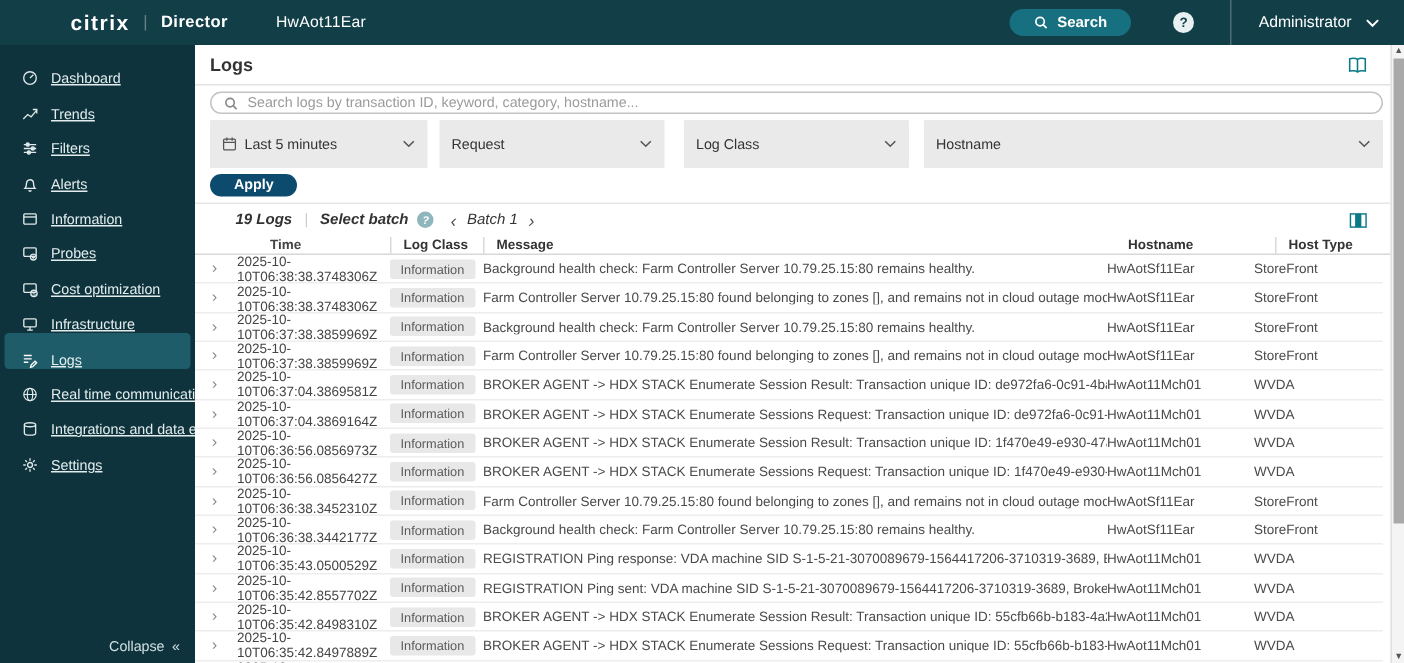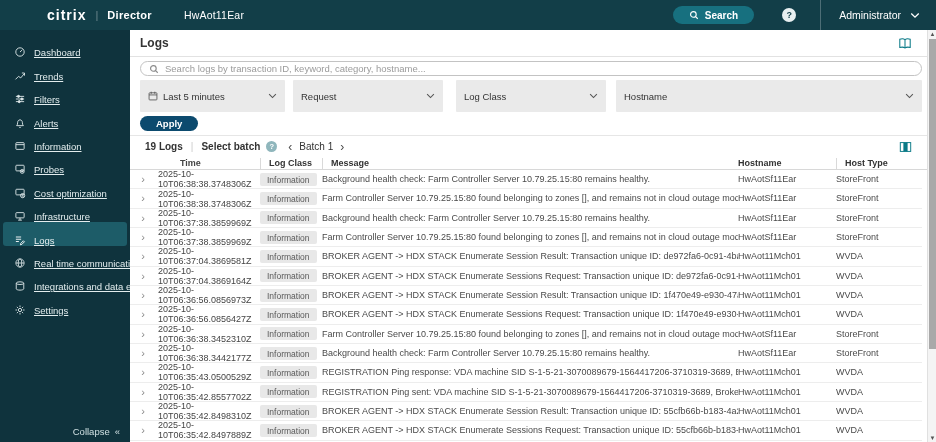--- a/index.html
+++ b/index.html
@@ -40,29 +40,29 @@
   .filters { display:flex; margin-top:4px; }
   .dropdown { height:15px; background:#eaeaea; display:flex; align-items:center; padding:16px 8px; font-size:9.5px; color:#333; cursor:pointer; border-radius:1px; gap:5px; }
   .dd-label { flex:1; white-space:nowrap; }
   .f1 { width:145px; margin-right:8px; }
   .f2 { width:150px; margin-right:13px; }
   .f3 { width:150px; margin-right:10px; }
   .f4 { flex:1; }
   .apply-btn { margin:4px 0 4px 0; height:15px; padding:0 16px; background:#0c4a6e; color:#fff; border:none; border-radius:8px; font-size:9.5px; font-weight:bold; cursor:pointer; font-family:"Liberation Sans", sans-serif; }
   .hr { border-top:1px solid #e6e6e6; flex-shrink:0; }
 
-  .toolbar { height:21px; display:flex; align-items:center; padding:0 24px 0 15px; font-size:10px; font-weight:bold; color:#333; flex-shrink:0; }
+  .toolbar { height:21px; display:flex; align-items:center; padding:0 24px 0 27px; font-size:10px; font-weight:bold; color:#333; flex-shrink:0;font-style:italic; }
   .tb-pipe { color:#ccc; margin:0 8px; font-weight:normal; }
   .info-circle { width:11px; height:11px; border-radius:50%; background:#8fb6bc; color:#fff; font-size:7.5px; font-weight:bold; display:inline-flex; align-items:center; justify-content:center; margin:0 8px 0 6px; cursor:pointer; }
   .batch-chev { font-weight:normal; color:#4a4a4a; font-size:12px; cursor:pointer; padding:0 3px; }
   .batch-name { font-weight:normal; color:#333; margin:0 4px; }
   .toolbar .hdr-icon { margin-left:auto; }
 
   
-  .thead { display:flex; align-items:center; height:13px; font-size:9px; font-weight:bold; color:#333; border-bottom:1px solid #d8d8d8; padding-right:14px; flex-shrink:0; }
+  .thead { display:flex; align-items:center; height:13px; font-size:9px; font-weight:bold; color:#333; border-bottom:1px solid #d8d8d8; flex-shrink:0; }
   .rows { flex:1; overflow:hidden; padding-right:14px; }
   .trow { display:flex; align-items:center; height:19.33px; border-bottom:1px solid #ededed; font-size:9px; color:#4a4a4a; cursor:default; }
   .c-exp { width:26px; text-align:center; flex-shrink:0; }
   .c-time { width:104px; flex-shrink:0; padding-left:2px; color:#444; }
   .c-class { width:62px; flex-shrink:0; }
   .c-msg { flex:1; min-width:0; white-space:nowrap; overflow:hidden; padding-right:8px; }
   .c-host { width:98px; flex-shrink:0; }
   .c-type { width:86px; flex-shrink:0; }
   .thead .c-time { padding-left:24px; }
   .thead .c-class, .thead .c-msg, .thead .c-type { border-left:1px solid #d9d9d9; padding-left:8px; height:11px; display:flex; align-items:center; }

